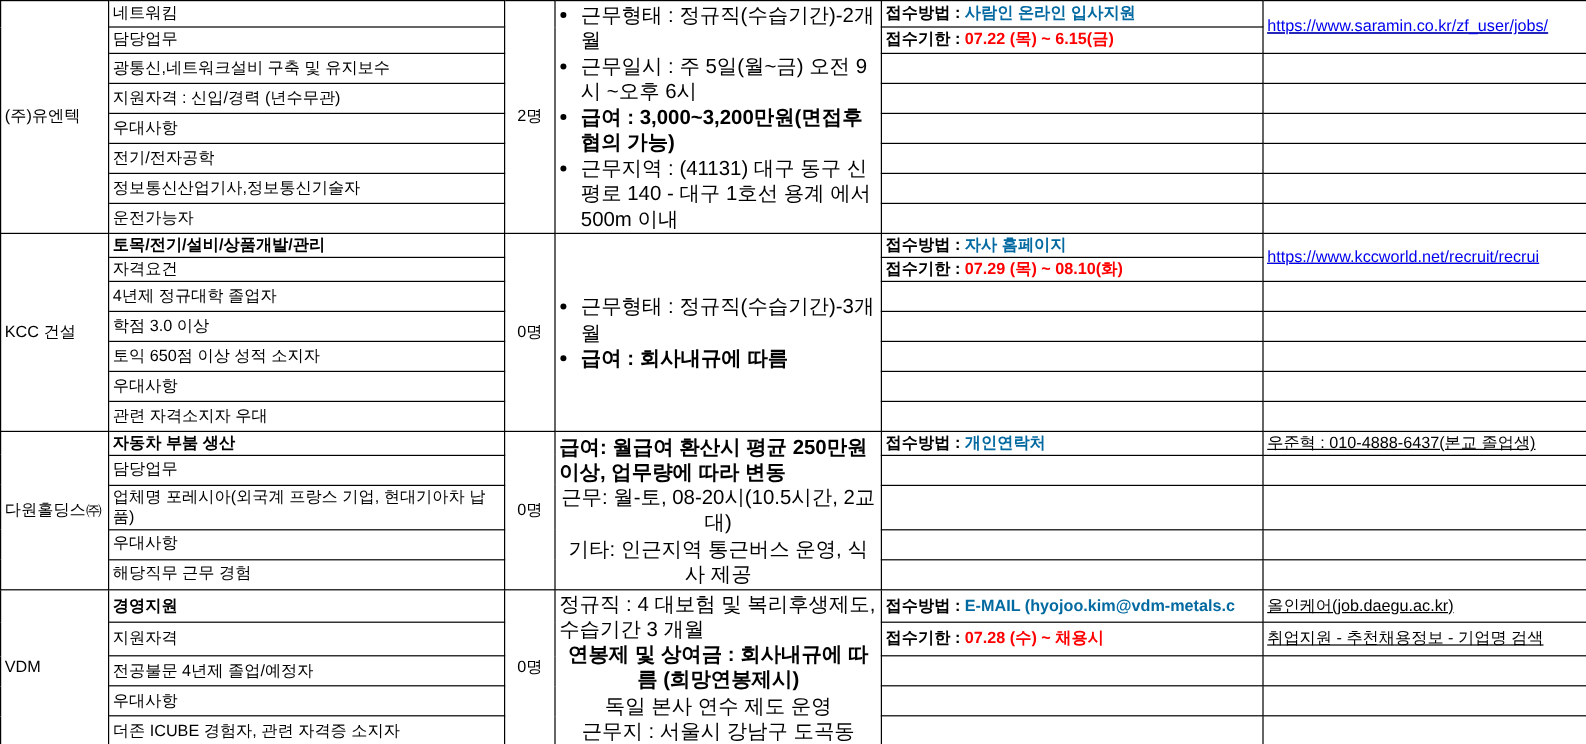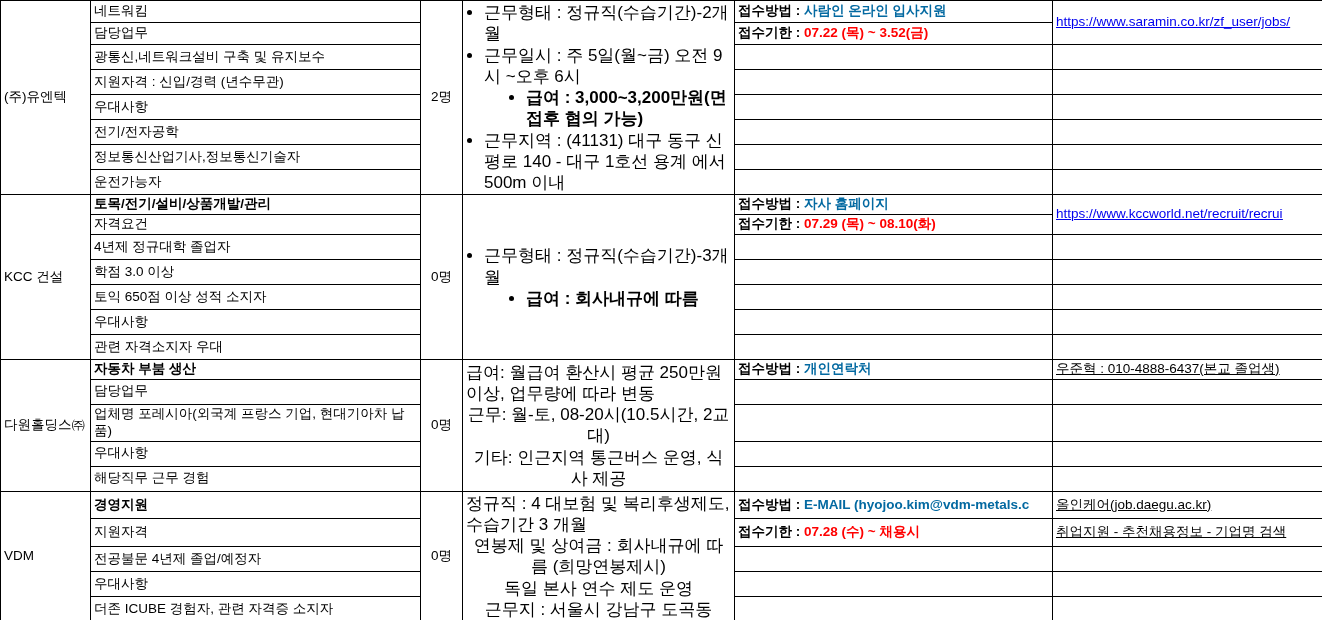--- a/index.html
+++ b/index.html
@@ -73,23 +73,23 @@
 
   ul.bullets {
     margin: 0;
     padding-left: 18px;
     list-style-type: disc;
   }
   ul.bullets li {
     margin: 0 0 0 0;
     padding: 0;
   }
-  ul.bullets li.b { font-weight: bold; margin-left: 42px; }
+  ul.bullets li.b { font-weight: bold; }
   .center-line { text-align: center; }
-  .bold { font-weight: normal; }
+  .bold { font-weight: bold; }
   .cutoff {
     height: 10px;
     overflow: hidden;
   }
   .cutoff td { border-bottom: none; }
   .blankcell { height: 22px; }
 </style>
 </head>
 <body>
 
@@ -114,21 +114,21 @@
         <li>근무일시 : 주 5일(월~금) 오전 9시 ~오후 6시</li>
         <li class="b">급여 : 3,000~3,200만원(면접후 협의 가능)</li>
         <li>근무지역 : (41131) 대구 동구 신평로 140 - 대구 1호선 용계 에서 500m 이내</li>
       </ul>
     </td>
     <td class="apply"><span class="label">접수방법 : </span><span class="val-blue">사람인 온라인 입사지원</span></td>
     <td class="link" rowspan="2"><a href="#">https://www.saramin.co.kr/zf_user/jobs/</a></td>
   </tr>
   <tr>
     <td class="detail">담당업무</td>
-    <td class="apply"><span class="label">접수기한 : </span><span class="val-red">07.22 (목) ~ 3.52(금)</span></td>
+    <td class="apply"><span class="label">접수기한 : </span><span class="val-red">07.22 (목) ~ 6.15(금)</span></td>
   </tr>
   <tr>
     <td class="detail">광통신,네트워크설비 구축 및 유지보수</td>
     <td class="apply blankcell"></td>
     <td class="link"></td>
   </tr>
   <tr>
     <td class="detail">지원자격 : 신입/경력 (년수무관)</td>
     <td class="apply blankcell"></td>
     <td class="link"></td>

